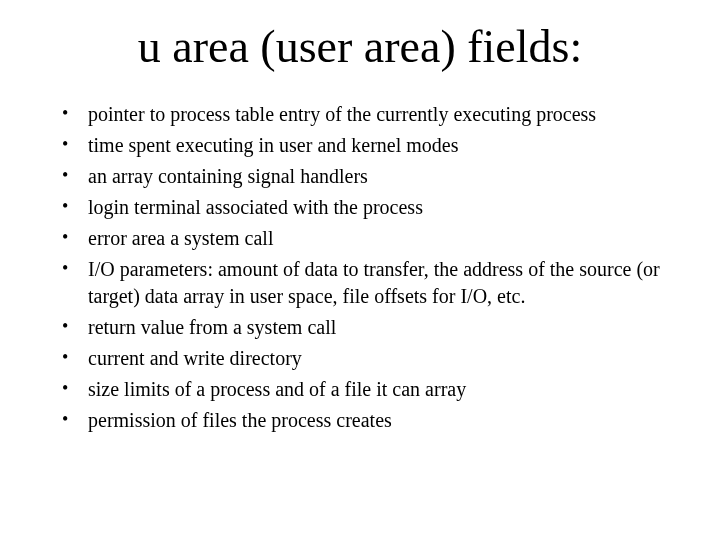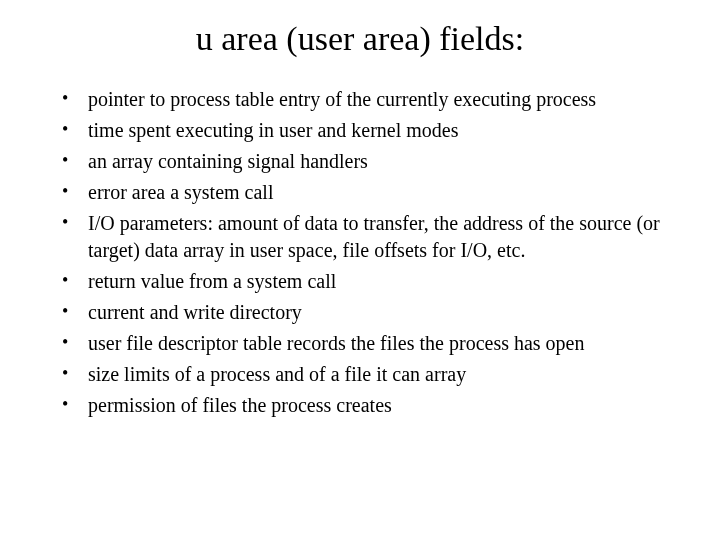--- a/index.html
+++ b/index.html
@@ -11,21 +11,21 @@
     font-family: "Times New Roman", Times, serif;
     color: #000000;
   }
   .slide {
     width: 720px;
     height: 540px;
     box-sizing: border-box;
     padding: 12px 40px 20px 40px;
   }
   .title {
-    font-size: 34px;
+    font-size: 46px;
     text-align: center;
     margin: 8px 0 28px 0;
     font-weight: normal;
   }
   ul.bullets {
     list-style: none;
     margin: 0;
     padding: 0 10px 0 22px;
   }
   ul.bullets li {
@@ -45,21 +45,21 @@
 </style>
 </head>
 <body>
 
 <div class="slide">
   <h1 class="title">u area (user area) fields:</h1>
   <ul class="bullets">
     <li>pointer to process table entry of the currently executing process</li>
     <li>time spent executing in user and kernel modes</li>
     <li>an array containing signal handlers</li>
+    <li>login terminal associated with the process</li>
     <li>error area a system call</li>
     <li>I/O parameters: amount of data to transfer, the address of the source (or target) data array in user space, file offsets for I/O, etc.</li>
     <li>return value from a system call</li>
     <li>current and write directory</li>
-    <li>user file descriptor table records the files the process has open</li>
     <li>size limits of a process and of a file it can array</li>
     <li>permission of files the process creates</li>
   </ul>
 </div>
 
 </body></html>

